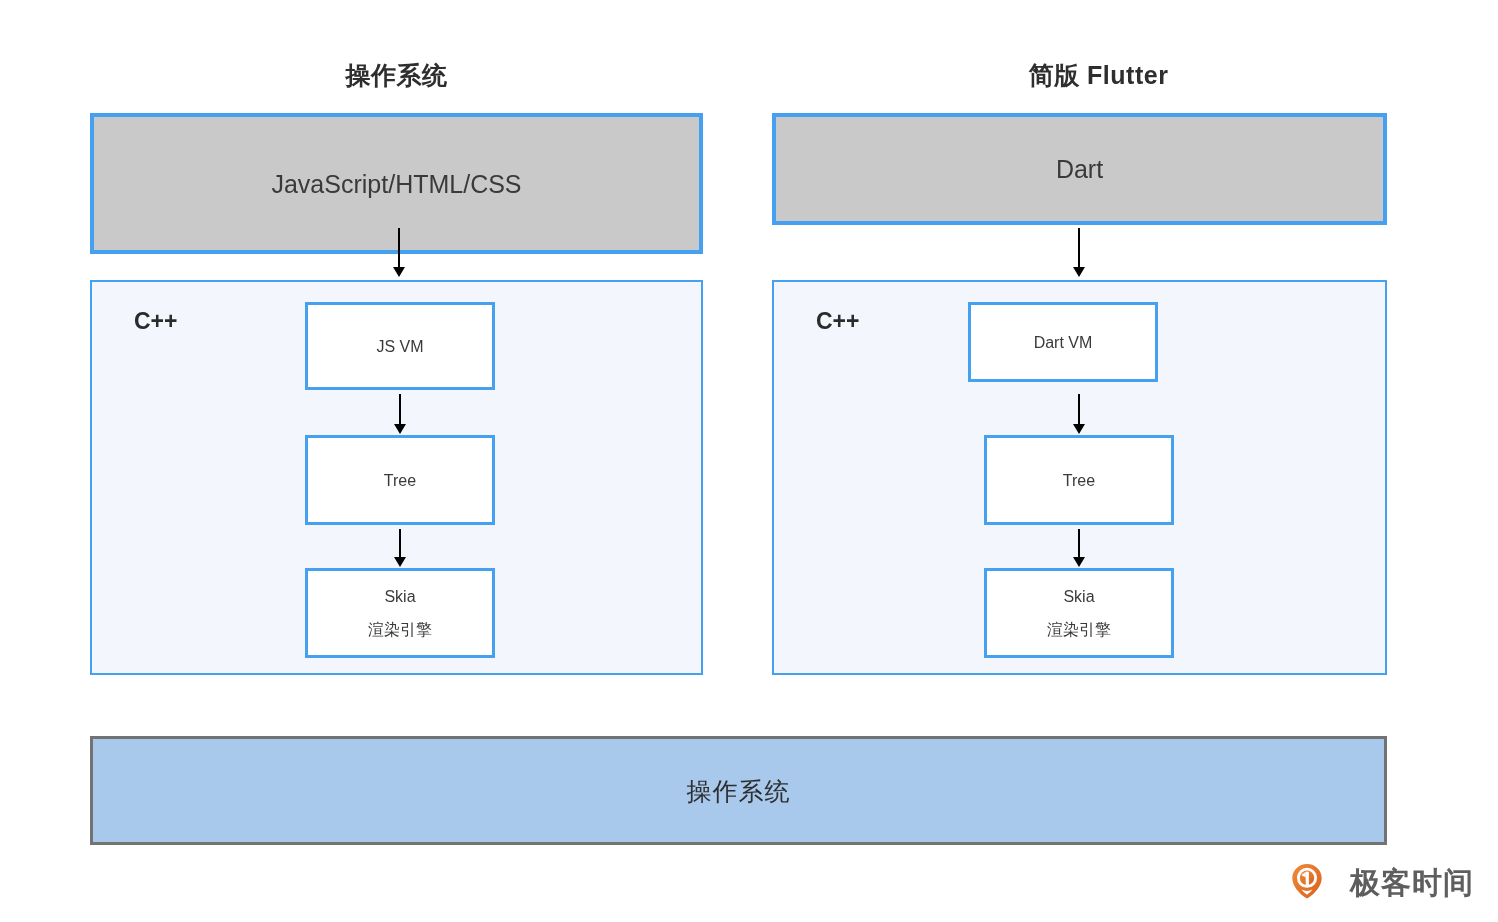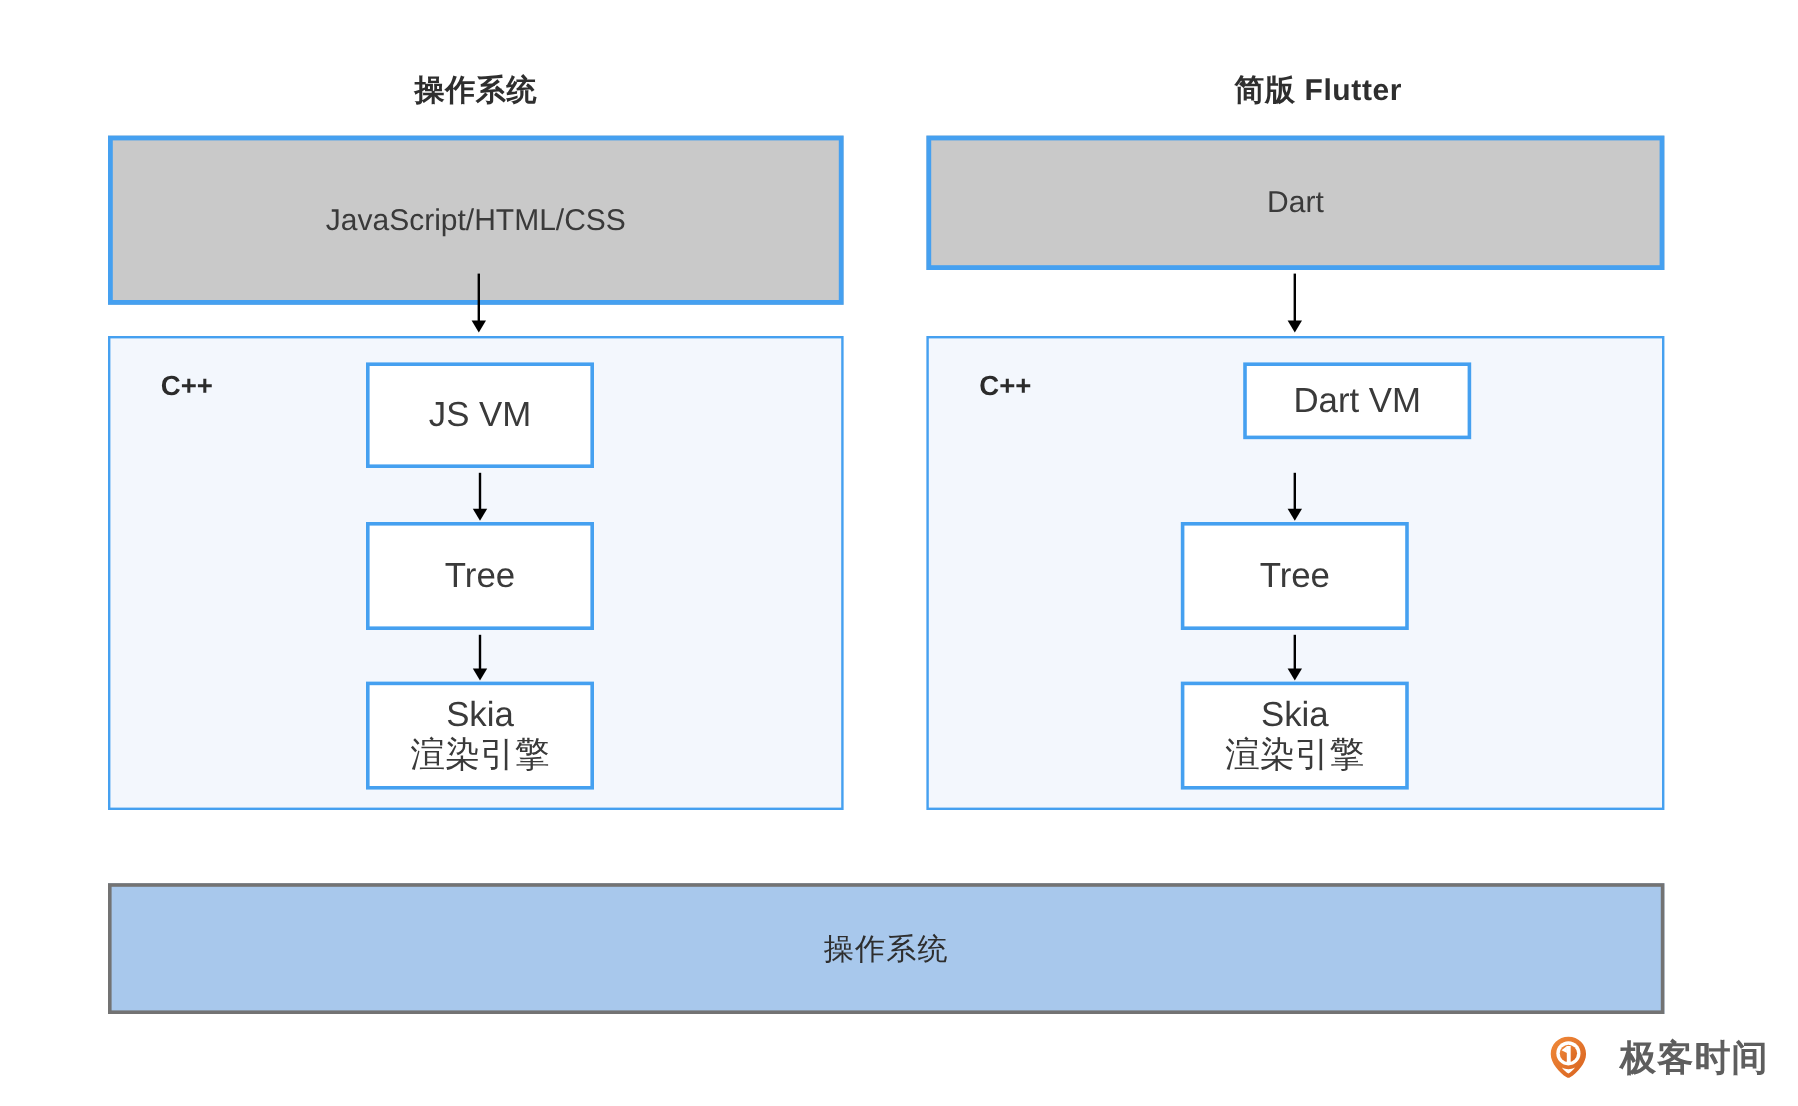--- a/index.html
+++ b/index.html
@@ -93,21 +93,21 @@
     position: absolute;
     box-sizing: border-box;
     background: #ffffff;
     border: 3px solid #45a0f0;
     display: flex;
     flex-direction: column;
     align-items: center;
     justify-content: center;
   }
   .node-box .line {
-    font-size: 29px;
+    font-size: 16px;
     color: #3a3a3a;
     line-height: 33px;
     text-align: right;
     white-space: nowrap;
   }
 
   
   .os-bar {
     position: absolute;
     box-sizing: border-box;
@@ -185,21 +185,21 @@
   <div class="lang-box" style="left:772px; top:113px; width:615px; height:112px;">
     <span class="lbl">Dart</span>
   </div>
 
   <div class="arrow" style="left:1078px; top:228px; height:40px;"></div>
 
   <div class="engine-box" style="left:772px; top:280px; width:615px; height:395px;">
     <div class="engine-label">C++</div>
   </div>
 
-  <div class="node-box" style="left:1036px; top:302px; width:190px; height:64px;">
+  <div class="node-box" style="left:968px; top:302px; width:190px; height:80px;">
     <span class="line">Dart VM</span>
   </div>
 
   <div class="arrow" style="left:1078px; top:394px; height:31px;"></div>
 
   <div class="node-box" style="left:984px; top:435px; width:190px; height:90px;">
     <span class="line">Tree</span>
   </div>
 
   <div class="arrow" style="left:1078px; top:529px; height:29px;"></div>

